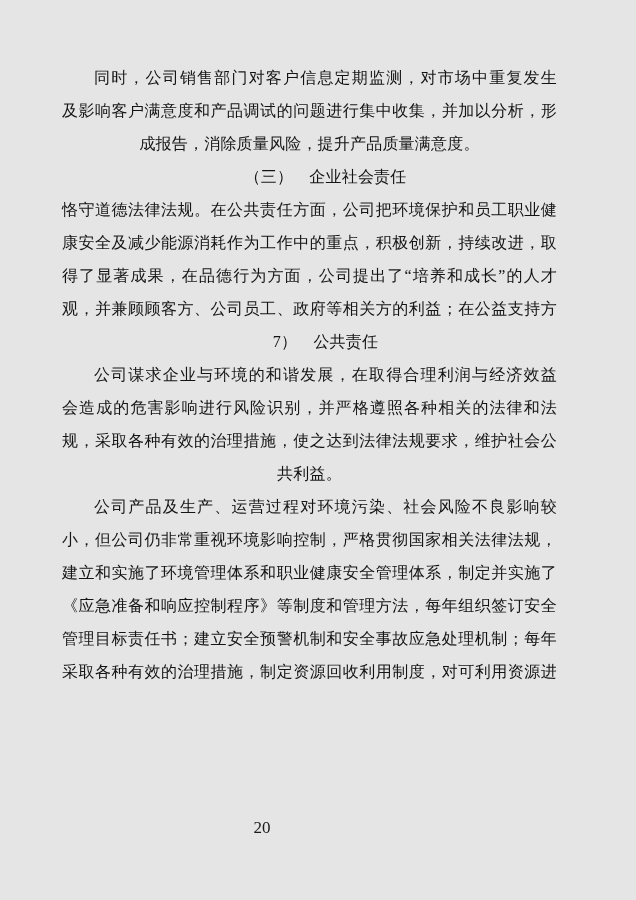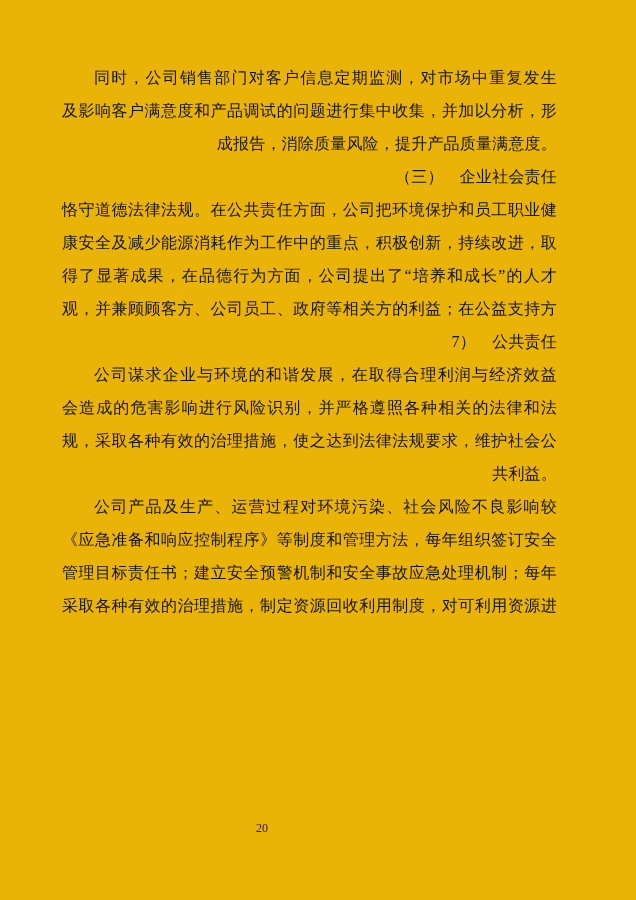--- a/index.html
+++ b/index.html
@@ -4,55 +4,55 @@
 <style>
   html, body {
     margin: 0;
     padding: 0;
     background: #ffffff;
   }
   .page {
     position: relative;
     width: 636px;
     height: 900px;
-    background: #eab308;
+    background: #e5e5e5;
     font-family: "Liberation Serif", "DejaVu Serif", serif;
     color: #141414;
     overflow: hidden;
   }
   .textblock {
     position: absolute;
     left: 62px;
     top: 61px;
     width: 495px;
   }
   .ln {
     font-size: 16px;
     line-height: 33px;
     height: 33px;
-    text-align: right;
+    text-align: center;
     letter-spacing: 0.2px;
   }
   
   .j {
     text-align: justify;
     text-align-last: justify;
     text-justify: inter-character;
   }
   
   .ind {
     text-indent: 2em;
   }
   .pageno {
     position: absolute;
     left: 0;
     top: 820px;
     width: 524px;
     text-align: center;
-    font-size: 12px;
+    font-size: 17px;
     line-height: 16px;
     color: #1a1a1a;
   }
 </style>
 </head>
 <body>
 
 <div class="page">
   <div class="textblock">
     <div class="ln ind j">同时，公司销售部门对客户信息定期监测，对市场中重复发生</div>
@@ -62,18 +62,20 @@
     <div class="ln j">恪守道德法律法规。在公共责任方面，公司把环境保护和员工职业健</div>
     <div class="ln j">康安全及减少能源消耗作为工作中的重点，积极创新，持续改进，取</div>
     <div class="ln j">得了显著成果，在品德行为方面，公司提出了“培养和成长”的人才</div>
     <div class="ln j">观，并兼顾顾客方、公司员工、政府等相关方的利益；在公益支持方</div>
     <div class="ln ind">7）　公共责任</div>
     <div class="ln ind j">公司谋求企业与环境的和谐发展，在取得合理利润与经济效益</div>
     <div class="ln j">会造成的危害影响进行风险识别，并严格遵照各种相关的法律和法</div>
     <div class="ln j">规，采取各种有效的治理措施，使之达到法律法规要求，维护社会公</div>
     <div class="ln">共利益。</div>
     <div class="ln ind j">公司产品及生产、运营过程对环境污染、社会风险不良影响较</div>
+    <div class="ln j">小，但公司仍非常重视环境影响控制，严格贯彻国家相关法律法规，</div>
+    <div class="ln j">建立和实施了环境管理体系和职业健康安全管理体系，制定并实施了</div>
     <div class="ln j">《应急准备和响应控制程序》等制度和管理方法，每年组织签订安全</div>
     <div class="ln j">管理目标责任书；建立安全预警机制和安全事故应急处理机制；每年</div>
     <div class="ln j">采取各种有效的治理措施，制定资源回收利用制度，对可利用资源进</div>
   </div>
   <div class="pageno">20</div>
 </div>
 
 </body></html>

